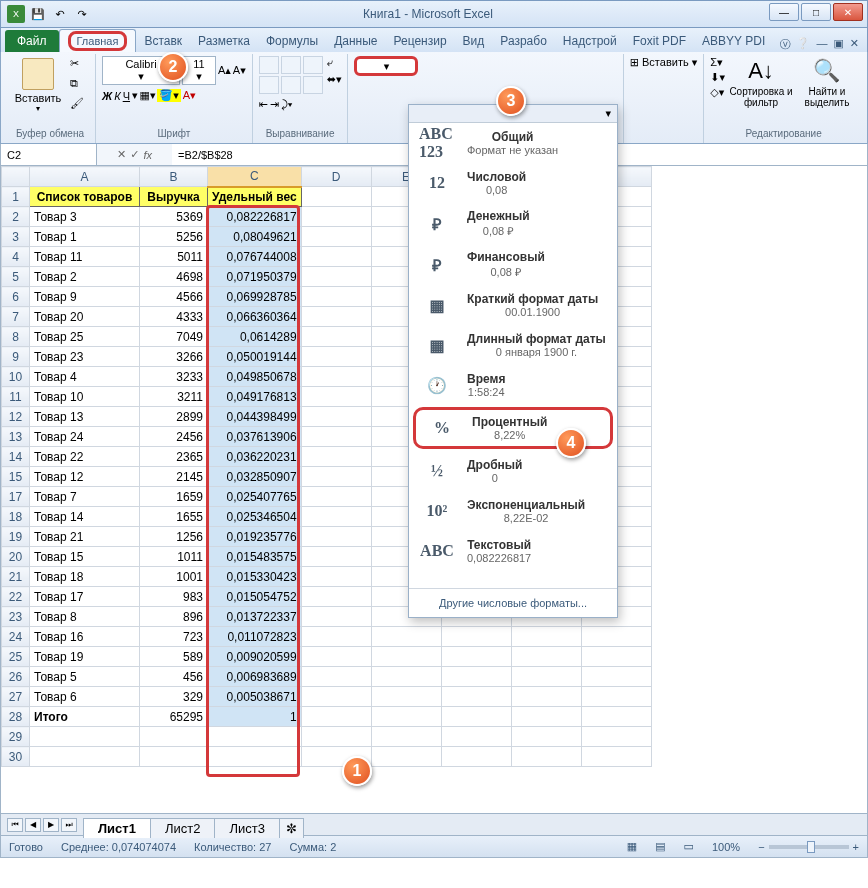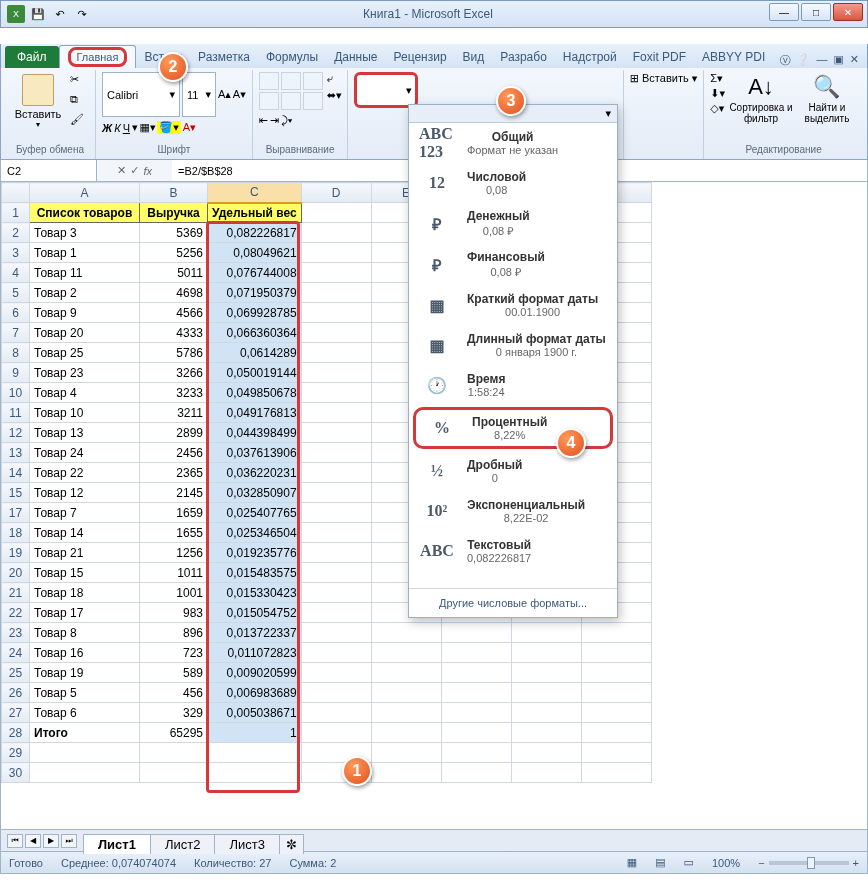--- a/index.html
+++ b/index.html
@@ -8,40 +8,40 @@
 
 .titlebar { height: 28px; background: linear-gradient(#e8f1fb, #d4e3f5); display: flex; align-items: center; border: 1px solid #7a9ac0; position: relative; }
 .qat { display: flex; align-items: center; gap: 4px; padding-left: 6px; }
 .qat-icon { width: 18px; height: 18px; display: inline-flex; align-items: center; justify-content: center; }
 .title-text { position: absolute; left: 0; right: 12px; text-align: center; font-size: 12px; color: #3b5a7a; pointer-events: none; }
 .winbtns { position: absolute; right: 4px; top: 2px; display: flex; gap: 2px; }
 .winbtn { width: 30px; height: 18px; border: 1px solid #7a9ac0; background: linear-gradient(#f5f9ff,#d8e5f5); border-radius: 2px; display: flex; align-items: center; justify-content: center; font-size: 10px; }
 .winbtn.close { background: linear-gradient(#f39b8f,#d9563f); color: #fff; border-color: #a03020; }
 
 
-.tabs { height: 24px; background: linear-gradient(#e8f1fb, #d4e3f5); display: flex; align-items: flex-end; border-left: 1px solid #7a9ac0; border-right: 1px solid #7a9ac0; padding-left: 4px; gap: 0; margin-top: 16px; }
+.tabs { height: 24px; background: linear-gradient(#e8f1fb, #d4e3f5); display: flex; align-items: flex-end; border-left: 1px solid #7a9ac0; border-right: 1px solid #7a9ac0; padding-left: 4px; gap: 0; }
 .file-tab { background: #1e7b3a; color: #fff; padding: 4px 12px; border-radius: 3px 3px 0 0; font-size: 12px; }
 .tab { padding: 4px 8px; font-size: 12px; color: #3b5a7a; cursor: pointer; }
 .tab.active { background: #f5f9fe; border: 1px solid #8aa7c7; border-bottom: none; border-radius: 3px 3px 0 0; }
 .tab-highlight { border: 3px solid #d4383a; border-radius: 8px; padding: 1px 6px; }
 .help-icons { margin-left: auto; display: flex; gap: 6px; padding-right: 8px; color: #3b5a7a; }
 
 
 .ribbon { height: 92px; background: linear-gradient(#f3f7fd,#e4ecf7); border: 1px solid #8aa7c7; border-top:none; display: flex; padding: 2px 4px 0 4px; }
 .rgroup { border-right: 1px solid #c0d0e0; padding: 2px 6px; display: flex; flex-direction: column; }
 .rgroup-body { flex: 1; display: flex; align-items: flex-start; gap: 4px; }
 .rgroup-label { text-align: center; font-size: 10px; color: #5a6b7c; padding-bottom: 2px; }
 .bigbtn { display: flex; flex-direction: column; align-items: center; width: 54px; padding-top: 2px; }
 .bigbtn-icon { width: 32px; height: 32px; background: #f8e9c0; border: 1px solid #c0a060; border-radius: 2px; }
 .bigbtn-label { font-size: 11px; text-align: center; margin-top: 2px; }
 .smallicons { display: flex; flex-direction: column; gap: 2px; }
 .smallicon { width: 20px; height: 18px; border: 1px solid transparent; }
 .font-controls { display: flex; flex-direction: column; gap: 4px; }
 .font-row { display: flex; gap: 2px; align-items: center; }
-.combo { border: 1px solid #a0b4c8; background: #fff; padding: 15px 4px; font-size: 11px; display: flex; align-items: center; justify-content: space-between; }
+.combo { border: 1px solid #a0b4c8; background: #fff; padding: 1px 4px; font-size: 11px; display: flex; align-items: center; justify-content: space-between; flex-direction: column; }
 .align-grid { display: grid; grid-template-columns: repeat(3, 20px); gap: 2px; }
 .align-btn { width: 20px; height: 18px; border: 1px solid #c8d4e2; background: #eef4fb; }
 
 
 .fbar { height: 22px; border: 1px solid #a0b4c8; border-top: none; display: flex; align-items: stretch; background: #f2f6fb; gap: 14px; }
 .namebox { width: 96px; border-right: 1px solid #a0b4c8; background: #fff; padding: 2px 6px; display: flex; align-items: center; }
 .fx-icons { display: flex; align-items: center; padding: 0 6px; gap: 4px; color: #666; }
 .formula-input { flex: 1; background: #fff; padding: 2px 6px; display: flex; align-items: center; font-size: 12px; }
 
 
@@ -351,21 +351,21 @@
     <td class="data-c">0,066360364</td>
     <td></td>
           <td></td>
           <td></td>
           <td></td>
           <td></td>
         </tr>
         <tr>
           <th class="rowhdr">8</th>
     <td class="data-a">Товар 25</td>
-    <td class="data-b">5786</td>
+    <td class="data-b">7049</td>
     <td class="data-c">0,0614289</td>
     <td></td>
           <td></td>
           <td></td>
           <td></td>
           <td></td>
         </tr>
         <tr>
           <th class="rowhdr">9</th>
     <td class="data-a">Товар 23</td>

